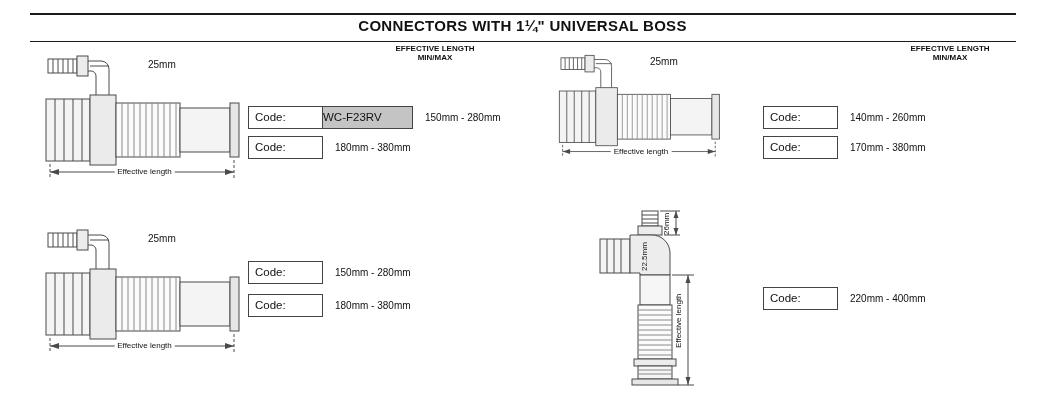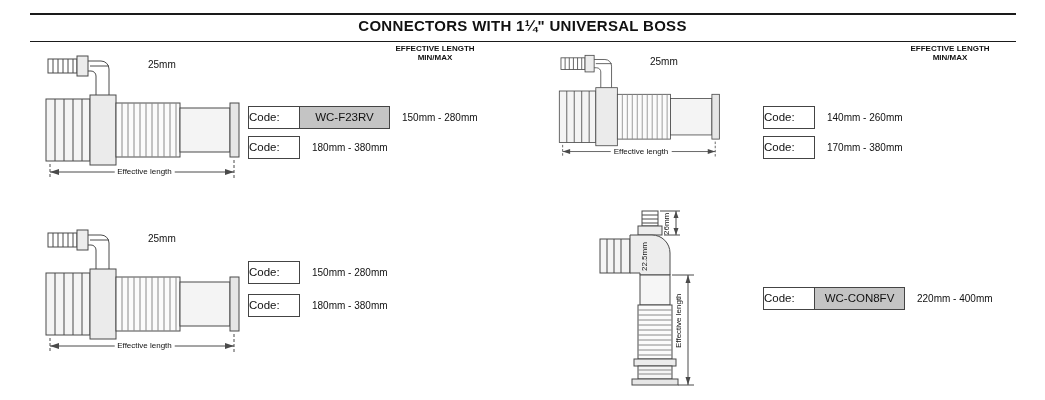--- a/index.html
+++ b/index.html
@@ -13,22 +13,22 @@
                 font-size:8px; line-height:9px; }
   .drawing { position:absolute; }
   .drawing svg { position:absolute; left:0; top:0; }
   .dim-label { position:absolute; font-size:10px; white-space:nowrap;margin-left:36px; }
   .efflen-label { position:absolute; left:50%; transform:translateX(-50%); font-size:8px;
                   background:#fff; padding:0 3px; white-space:nowrap; }
   .vlabel { position:absolute; font-size:8px; white-space:nowrap;
             transform-origin:0 0; transform:rotate(-90deg); }
   .code-row { position:absolute; display:flex; align-items:center; height:23px; }
   .cell { height:23px; line-height:21px; font-size:11.5px; border:1px solid #444; }
-  .cell.lbl { width:52px; background:#fff; }
-  .cell.val { width:90px; border-left:none; background:#c4c4c4; text-align:center; }
+  .cell.lbl { width:75px; padding-left:6px; background:#fff; }
+  .cell.val { width:90px; border-left:none; background:#c4c4c4; }
   .range { margin-left:12px; font-size:10px; white-space:nowrap; }
 </style>
 </head>
 <body>
 
 <div class="page">
 
   <div class="rule" style="left:30px;top:13px;width:986px;height:2px;"></div>
   <div class="page-title">CONNECTORS WITH 1¼" UNIVERSAL BOSS</div>
   <div class="rule" style="left:30px;top:41px;width:986px;height:1px;"></div>
@@ -273,17 +273,16 @@
   <div class="code-row" style="left:763px;top:106px;">
     <span class="cell lbl">Code:</span>
     <span class="range">140mm - 260mm</span>
   </div>
   <div class="code-row" style="left:763px;top:136px;">
     <span class="cell lbl">Code:</span>
     <span class="range">170mm - 380mm</span>
   </div>
   <div class="code-row" style="left:763px;top:287px;">
     <span class="cell lbl">Code:</span>
-    <span class="cell val">WC-CON8FV</span>
     <span class="range">220mm - 400mm</span>
   </div>
 
 </div>
 
 </body></html>

